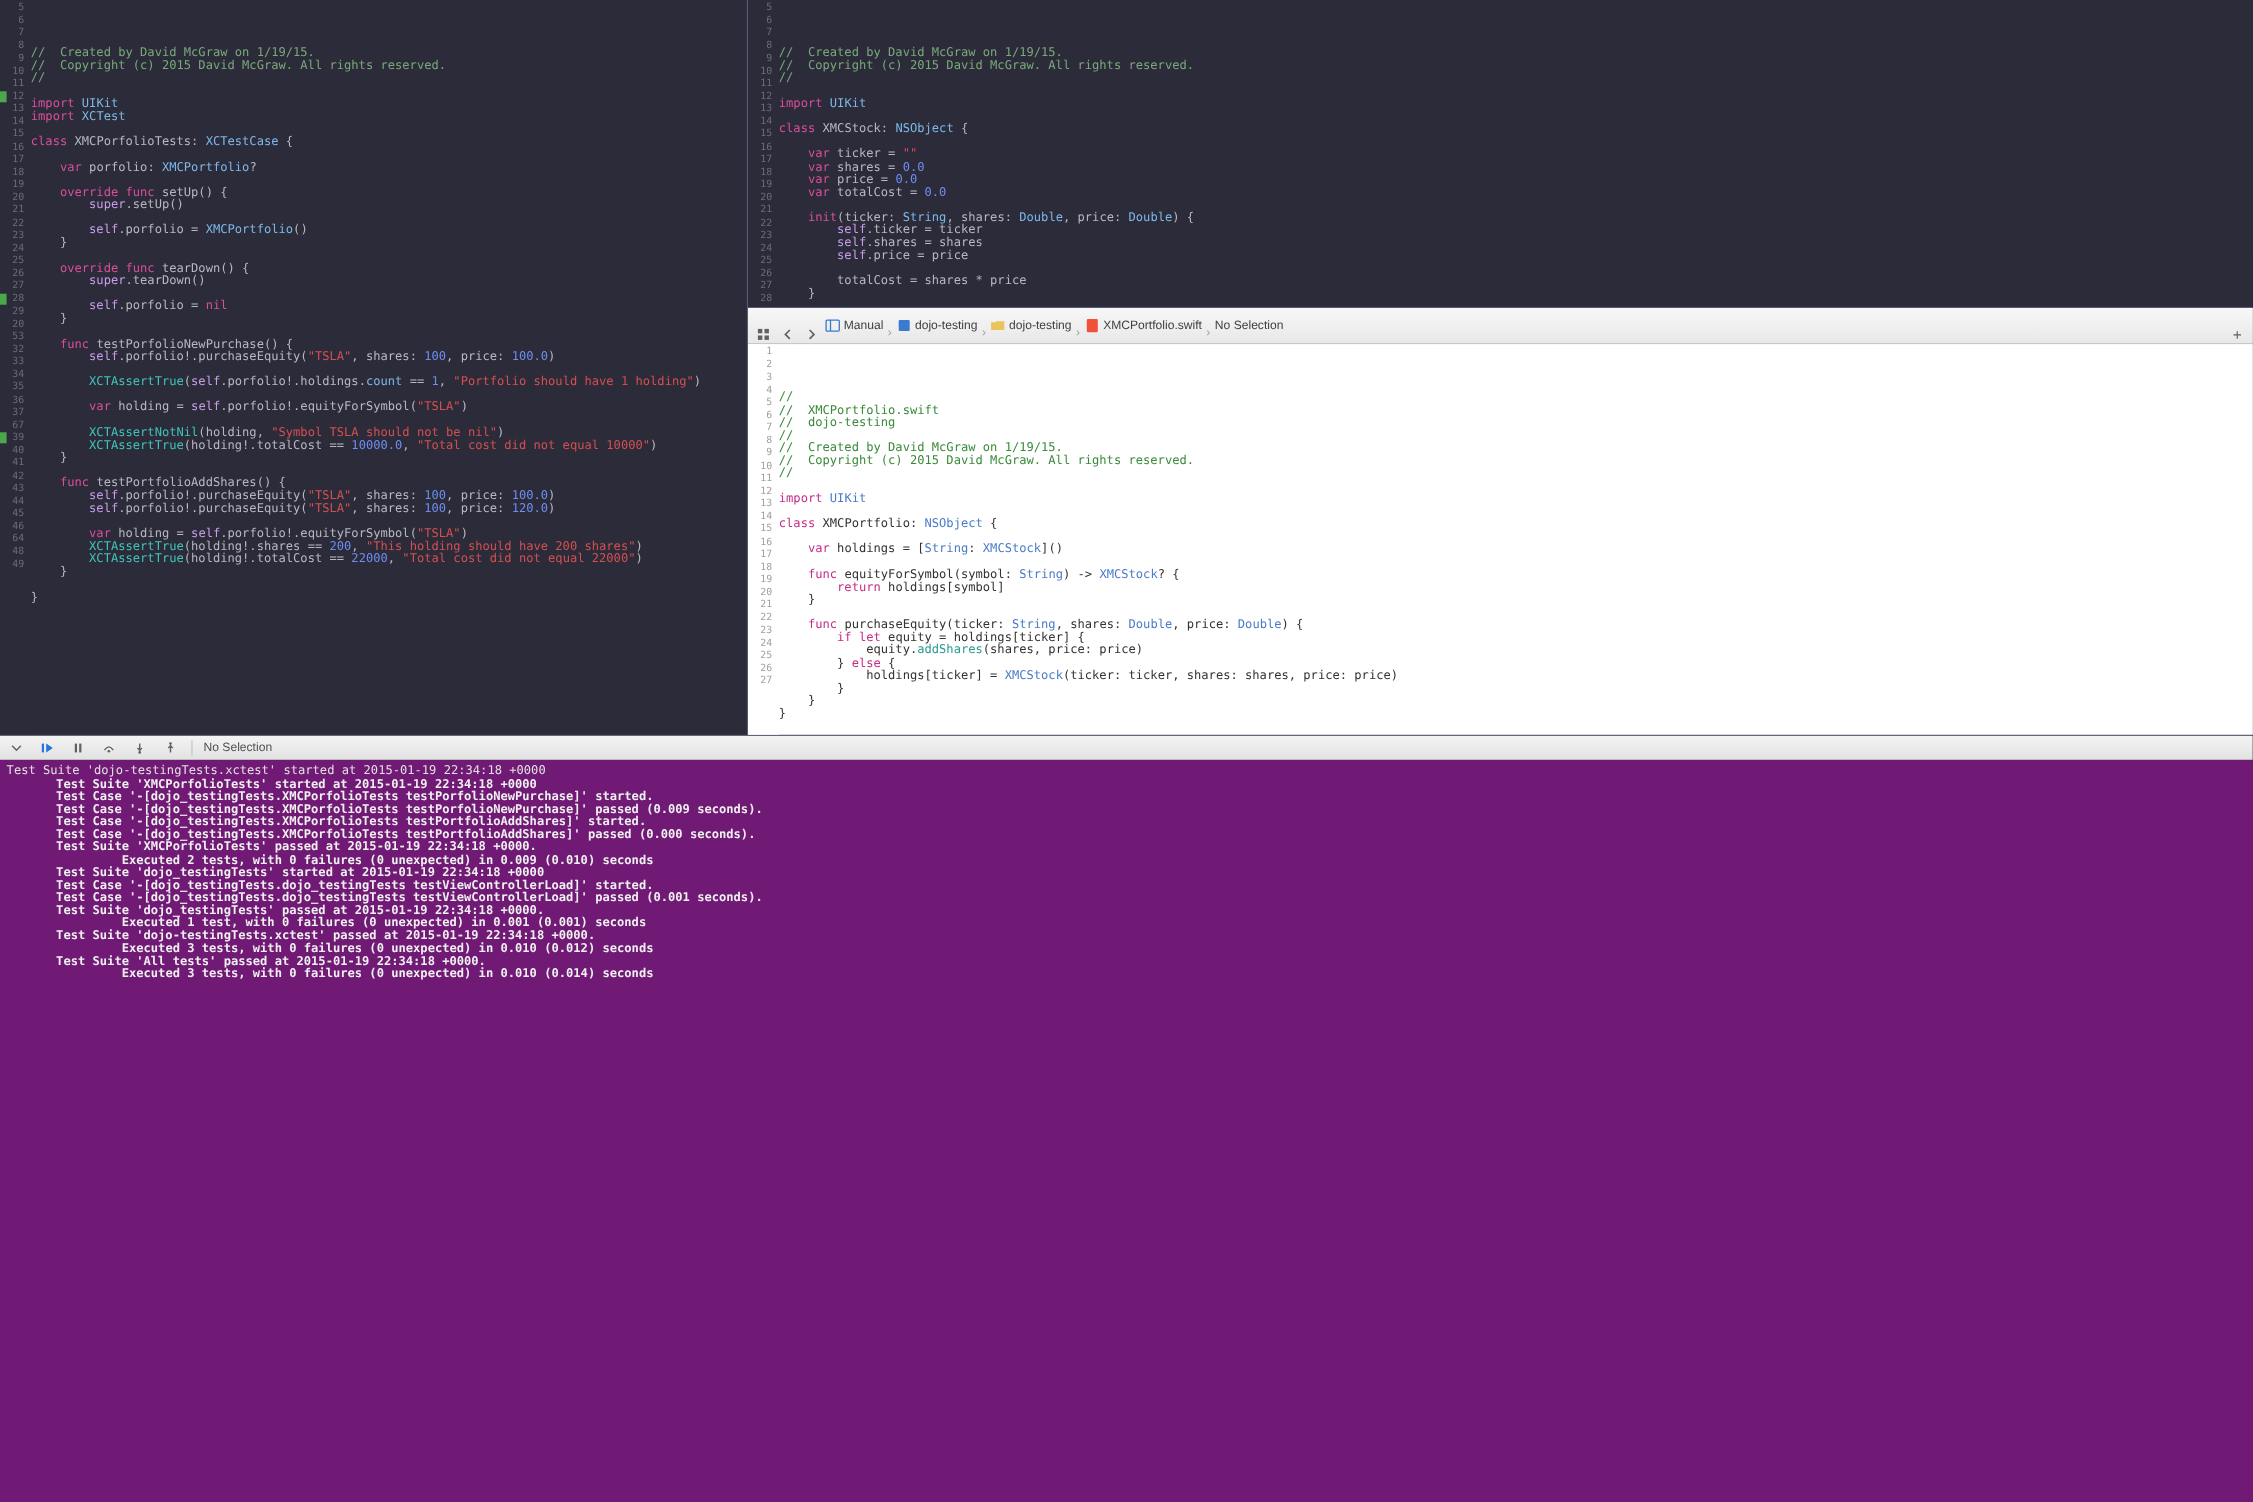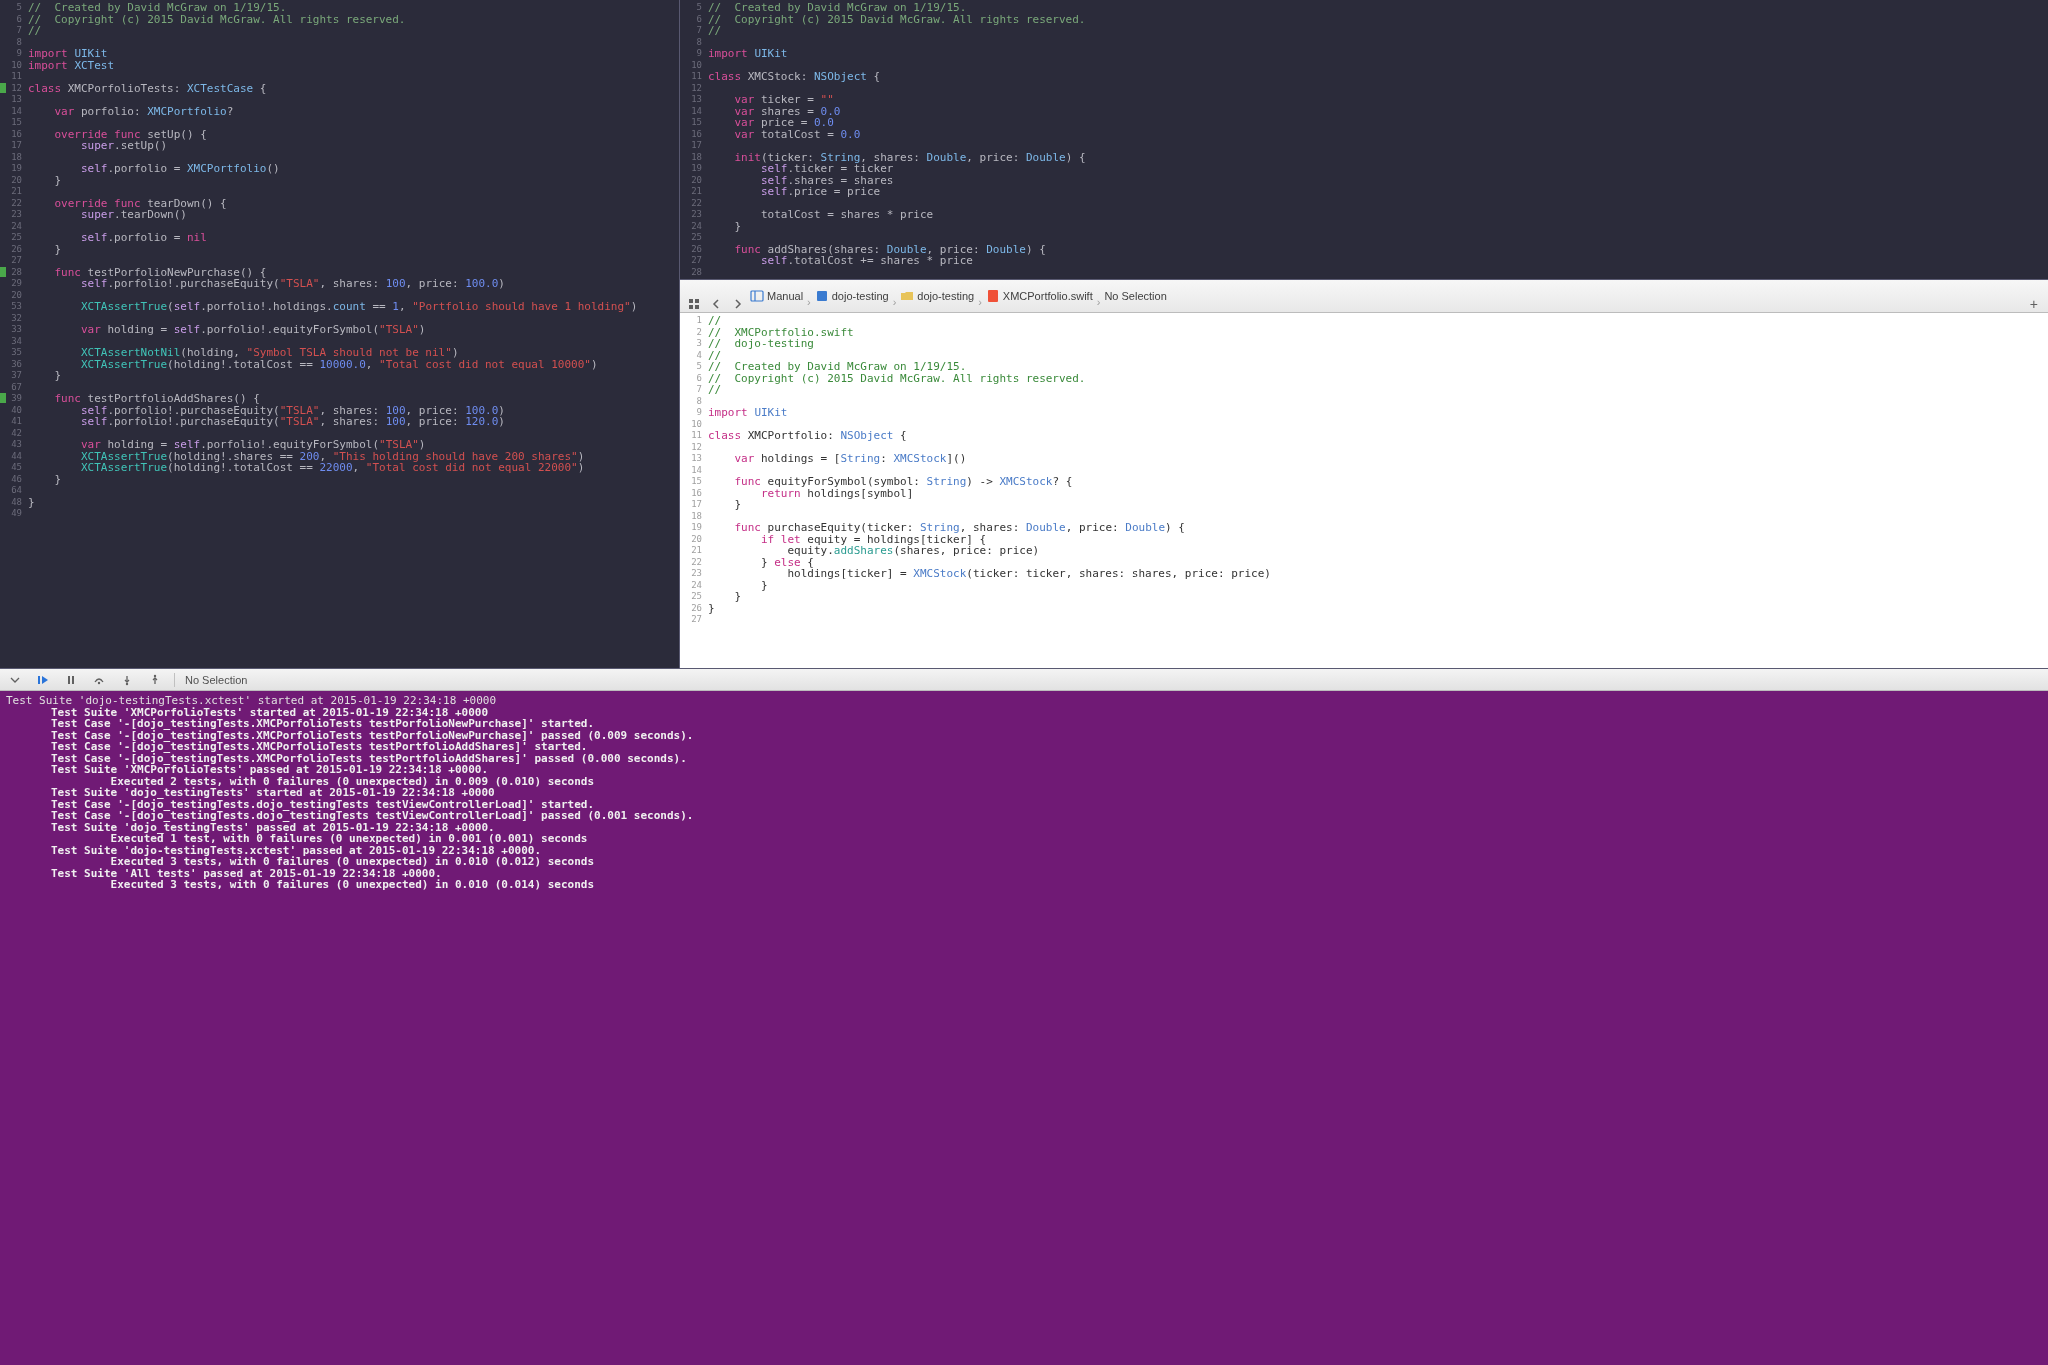--- a/index.html
+++ b/index.html
@@ -68,20 +68,21 @@
   width: 6px;
   height: 10px;
   background: #4aa84a;
 }
 .code {
   flex: 1;
   line-height: 11.5px;
   white-space: pre;
   padding-top: 2px;
   overflow: hidden;
+  margin-top: 40px;
 }
 .code .row { height: 11.5px; }
 .t-comment { color: #7aa87a; }
 .t-keyword { color: #d94f9a; }
 .t-type { color: #7db8e8; }
 .t-string { color: #d35050; }
 .t-num { color: #6f8df0; }
 .t-func { color: #40c4b8; }
 .t-self { color: #c99de8; }
 .t-punct { color: #b8b8c0; }

